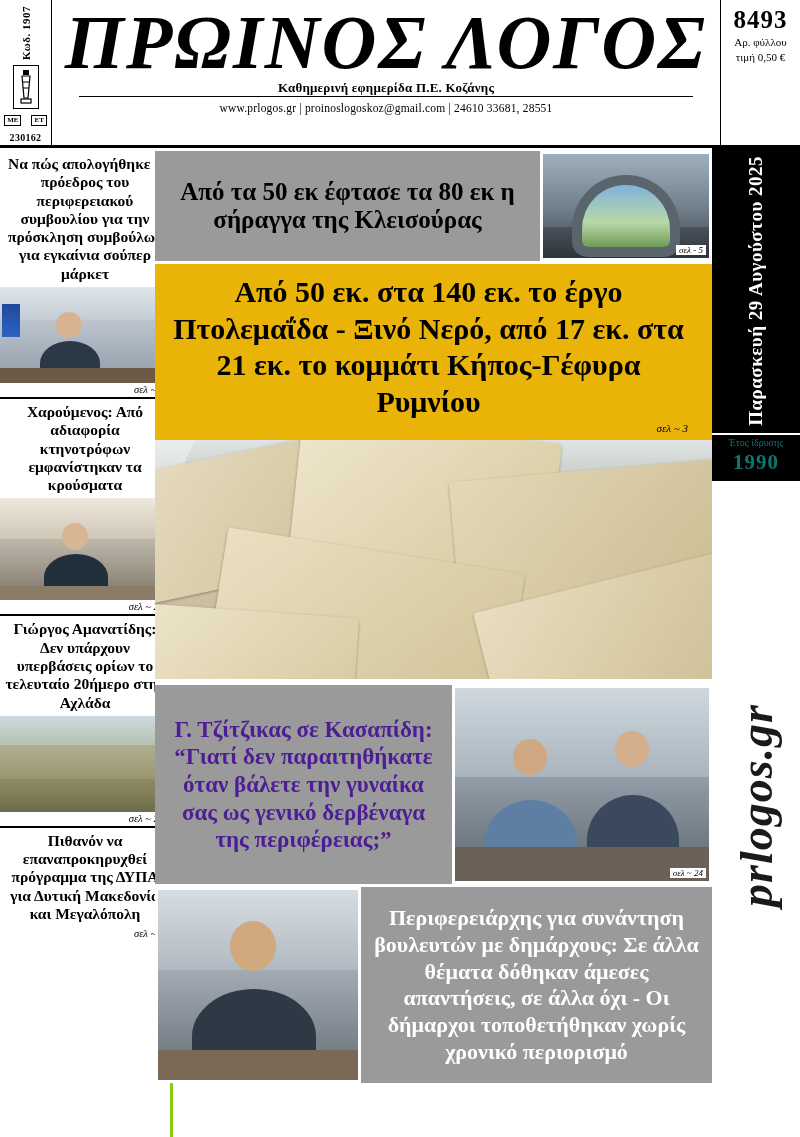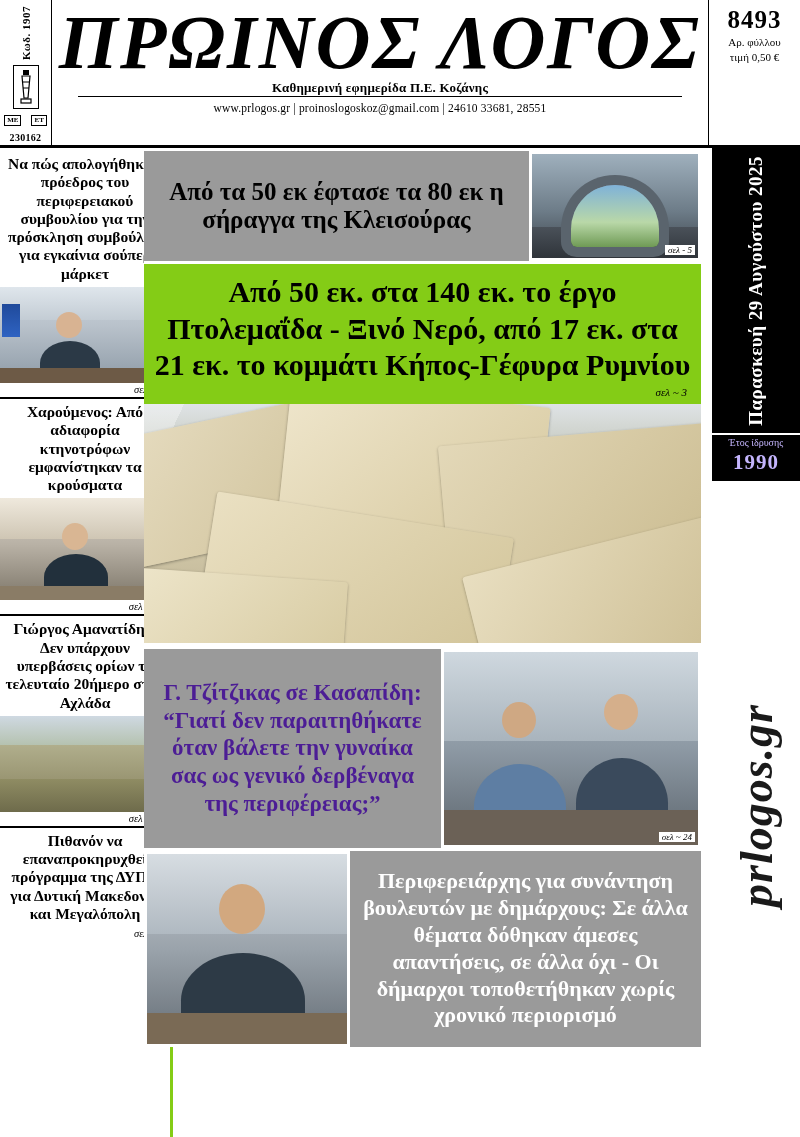--- a/index.html
+++ b/index.html
@@ -76,21 +76,21 @@
   .logo-contact {
     font-size: 11.5px;
     letter-spacing: 0.2px;
     border-top: 1px solid #000;
     padding-top: 5px;
     width: 92%;
     text-align: center;
   }
 
   .mast-right {
-    width: 92px;
+    width: 80px;
     border-left: 1px solid #000;
     display:flex; flex-direction:column;
     align-items:center; justify-content:flex-start;
     padding-top: 6px;
   }
   .issue-no { font-size: 25px; font-weight: bold; letter-spacing:1px; }
   .issue-lbl { font-size: 11px; margin-top: 2px; }
   .issue-price { font-size: 11px; margin-top: 3px; }
 
   
@@ -104,21 +104,21 @@
     background: #000; color: #fff;
     height: 285px;
     display:flex; align-items:center; justify-content:center;
   }
   .rr-date span {
     writing-mode: vertical-rl; transform: rotate(180deg);
     font-size: 19px; font-weight: bold;
     letter-spacing: 0.5px; white-space: nowrap;
   }
   .rr-est {
-    background:#000; color:#c4b5fd;
+    background:#000; color:#0f766e;
     text-align:center; padding: 2px 0 6px 0;
     border-top: 2px solid #fff;
   }
   .rr-est-lbl { font-size: 10px; }
   .rr-est-year { font-size: 21px; font-weight: bold; letter-spacing:1px; margin-top:2px;}
   .rr-site {
     height: 648px;
     display:flex; align-items:center; justify-content:center;
     background:#fff;
   }
@@ -155,21 +155,21 @@
   .ph2 { height: 102px; background:
       linear-gradient(180deg,#d7d2c8 0%,#b9b2a6 45%,#7d7669 100%); }
   .ph3 { height: 96px; background:
       linear-gradient(180deg,#cfd7cd 0%,#b6bfae 40%,#9aa58f 100%); }
   .ph4 { height: 92px; background:
       linear-gradient(180deg,#e8e6df 0%,#d9d6cc 50%,#c3bfb2 100%); }
 
   
   .main {
     position: absolute;
-    left: 144px; top: 151px;
+    left: 155px; top: 151px;
     width: 557px;
     height: 716px;
   }
 
   
   .s1 {
     display: flex;
     height: 113px;
     background:#9a9a9a;
     border-bottom: 3px solid #fff;
@@ -201,22 +201,22 @@
     background: linear-gradient(180deg,#4a5159,#2f343a);
   }
   .sel-tag {
     position:absolute; right:3px; bottom:3px;
     background:#fff; font-size:9px; font-style:italic;
     padding:0 3px;
   }
 
   
   .s2 {
-    background:#84cc16;
-    padding: 10px 6px 4px 6px;
+    background:#eab308;
+    padding: 10px 16px 4px 6px;
   }
   .s2 h1 {
     font-size: 30px; font-weight: bold;
     text-align:center; line-height: 1.22; color:#000;
   }
   .s2-sel { font-size:11px; font-style:italic; text-align:right; padding:2px 8px 2px 0;}
   .money {
     height: 242px;
     background:
       linear-gradient(115deg, rgba(255,255,255,.35) 0 6%, rgba(0,0,0,0) 6%),

